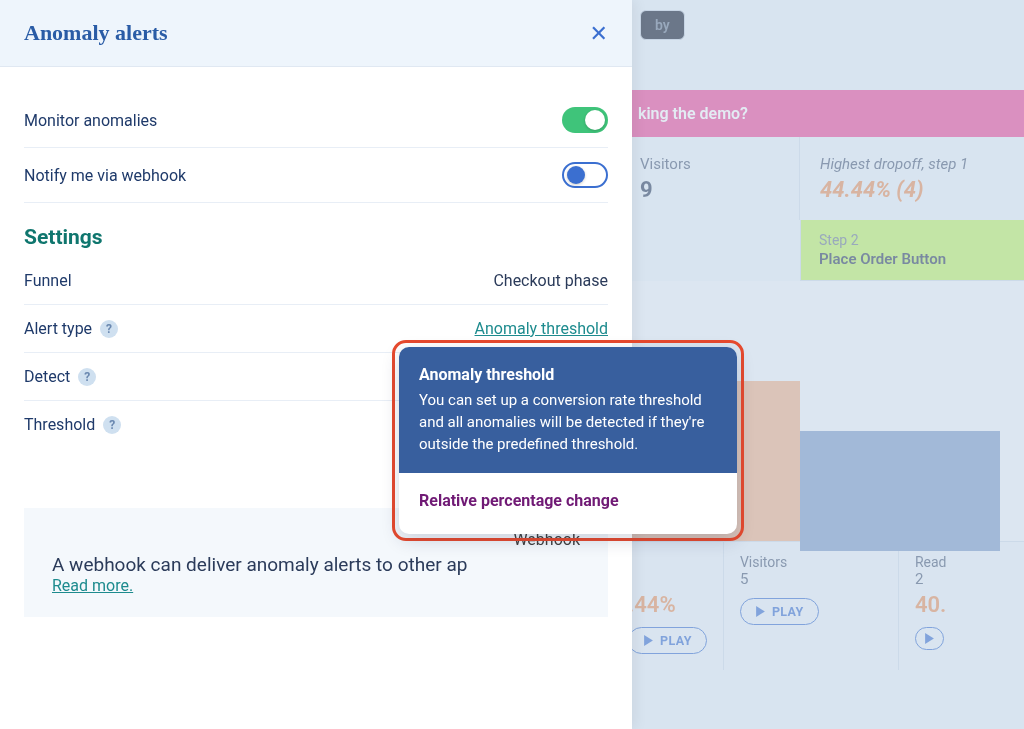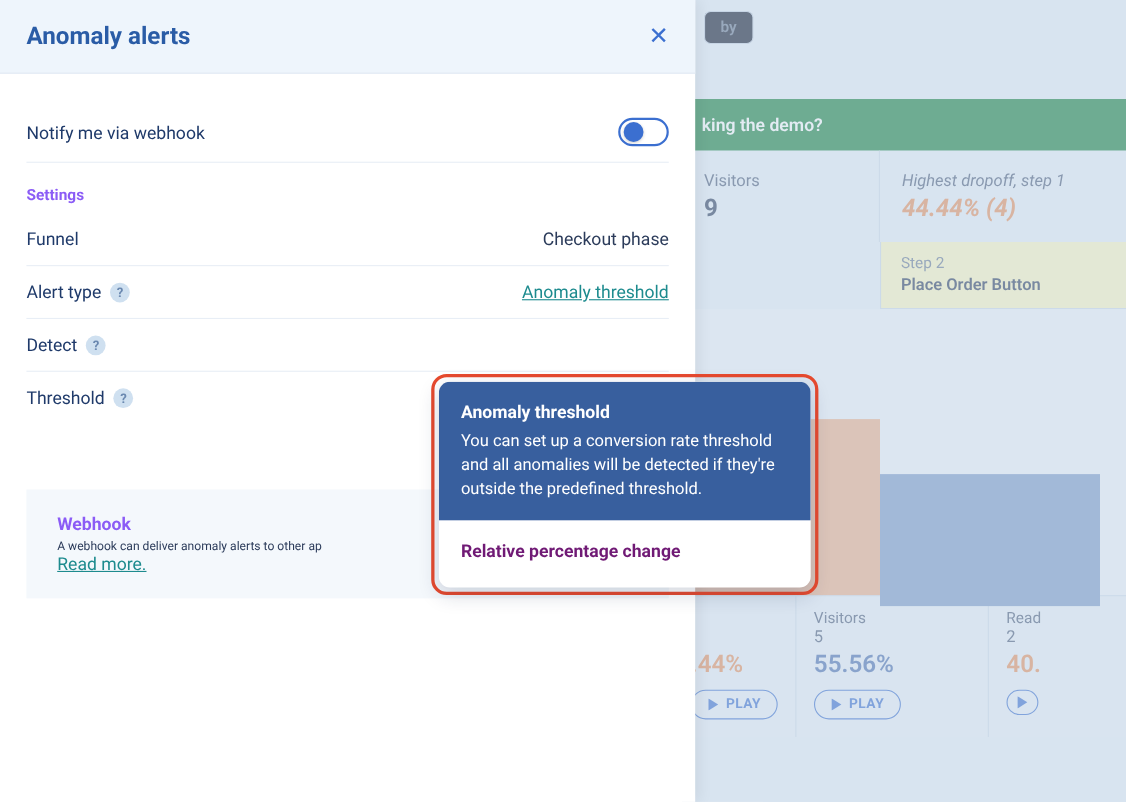--- a/index.html
+++ b/index.html
@@ -25,42 +25,42 @@
   .groupby-chip {
     background: #0f172a;
     border: 1px solid #c7d3e3;
     color: #6a7a92;
     font-size: 14px;
     font-weight: 600;
     padding: 6px 14px;
     border-radius: 6px;
   }
   .purple-banner {
-    background: #15803d;
+    background: #ec4899;
     color: #fff;
     padding: 14px 18px;
     font-size: 16px;
   }
   .purple-banner .b-title { font-weight: 600; }
   .purple-banner .b-sub { font-size: 15px; opacity: 0.95; }
   .metrics-row {
     display: flex;
     background: #e8f0f8;
   }
   .metric-cell {
     padding: 18px 20px;
     border-right: 1px solid #d0dceb;
   }
   .metric-cell:first-child { flex: 0 0 180px; }
   .metric-cell:last-child { border-right: none; flex: 1; font-style: italic; }
   .metric-label { color: #4a5a78; font-size: 15px; }
   .metric-value { color: #2b3b5a; font-size: 22px; font-weight: 700; margin-top: 4px; }
   .metric-value.orange { color: #e8915c; }
   .step-header {
-    background: #fef9c3;
+    background: #bef264;
     padding: 12px 18px;
     border-bottom: 1px solid #d0dceb;
   }
   .step-header .step-label { color: #6a7a92; font-size: 14px; }
   .step-header .step-name { color: #2b3b5a; font-weight: 600; font-size: 15px; margin-top: 2px; }
   .funnel-visual {
     position: relative;
     height: 260px;
     background: #f0f4fa;
   }
@@ -109,21 +109,21 @@
     background: #fff;
     box-shadow: 4px 0 12px rgba(0,0,0,0.06);
     display: flex; flex-direction: column;
   }
   .panel-header {
     background: #eef5fc;
     padding: 20px 24px;
     display: flex; align-items: center; justify-content: space-between;
     border-bottom: 1px solid #e0e8f2;
   }
-  .panel-title { color: #2a5ca6; font-size: 22px; font-weight: 700; }
+  .panel-title { color: #2a5ca6; font-size: 22px; font-weight: 700; font-family: Liberation Serif, serif; }
   .panel-close {
     color: #3b6fd0; font-size: 22px; cursor: pointer;
     background: none; border: none;
   }
   .panel-body { padding: 26px 24px 0; }
   .row {
     display: flex; justify-content: space-between; align-items: center;
     padding: 14px 0;
     border-bottom: 1px solid #e8eef6;
   }
@@ -152,32 +152,32 @@
   .toggle.green .knob { right: 3px; }
   .toggle.blue-outline {
     background: #fff; border: 2px solid #3b6fd0;
     width: 46px; height: 26px;
   }
   .toggle.blue-outline .knob {
     background: #3b6fd0; left: 3px; top: 2px; width: 18px; height: 18px;
   }
 
   .section-heading {
-    color: #8b5cf6; font-size: 14px; font-weight: 700;
+    color: #0f766e; font-size: 21px; font-weight: 700;
     padding: 22px 0 8px;
   }
 
   
   .webhook-card {
     background: #f4f8fc;
     padding: 22px 28px;
     margin-top: 60px;
   }
-  .webhook-card .wh-title { color: #8b5cf6; font-weight: 700; font-size: 16px; }
-  .webhook-card .wh-body { color: #2b3b5a; font-size: 11px; margin-top: 4px; }
+  .webhook-card .wh-title { color: #404040; font-weight: 400; font-size: 16px; text-align: right; }
+  .webhook-card .wh-body { color: #2b3b5a; font-size: 19px; margin-top: 4px; }
   .webhook-card .wh-link { color: #1d8b8e; text-decoration: underline; font-size: 16px; }
 
   
   .popup-outline {
     position: absolute;
     left: 392px; top: 340px;
     width: 352px;
     border: 3.5px solid #e74a2e;
     border-radius: 14px;
     padding: 4px;
@@ -240,21 +240,20 @@
       <button class="play-btn">
         <svg viewBox="0 0 10 10">
             <path d="M1 0 L9 5 L1 10 Z" fill="#3b6fd0"></path>
           </svg>
         <span>PLAY</span>
       </button>
     </div>
     <div class="card">
       <div class="c-label">Visitors</div>
       <div class="c-sub">5</div>
-      <div class="c-val blue">55.56%</div>
       <button class="play-btn">
         <svg viewBox="0 0 10 10">
             <path d="M1 0 L9 5 L1 10 Z" fill="#3b6fd0"></path>
           </svg>
         <span>PLAY</span>
       </button>
     </div>
     <div class="card" style="flex:1; border-right:none;">
       <div class="c-label">Read</div>
       <div class="c-sub">2</div>
@@ -269,20 +268,26 @@
   <div class="dash-overlay"></div>
 </div>
 
 <div class="panel">
   <div class="panel-header">
     <div class="panel-title">Anomaly alerts</div>
     <button class="panel-close">✕</button>
   </div>
   <div class="panel-body">
 
+    <div class="row">
+      <div class="row-label">Monitor anomalies</div>
+      <div class="toggle green">
+          <div class="knob"></div>
+        </div>
+    </div>
 
     <div class="row">
       <div class="row-label">Notify me via webhook</div>
       <div class="toggle blue-outline">
           <div class="knob"></div>
         </div>
     </div>
 
     <div class="section-heading">Settings</div>
 

